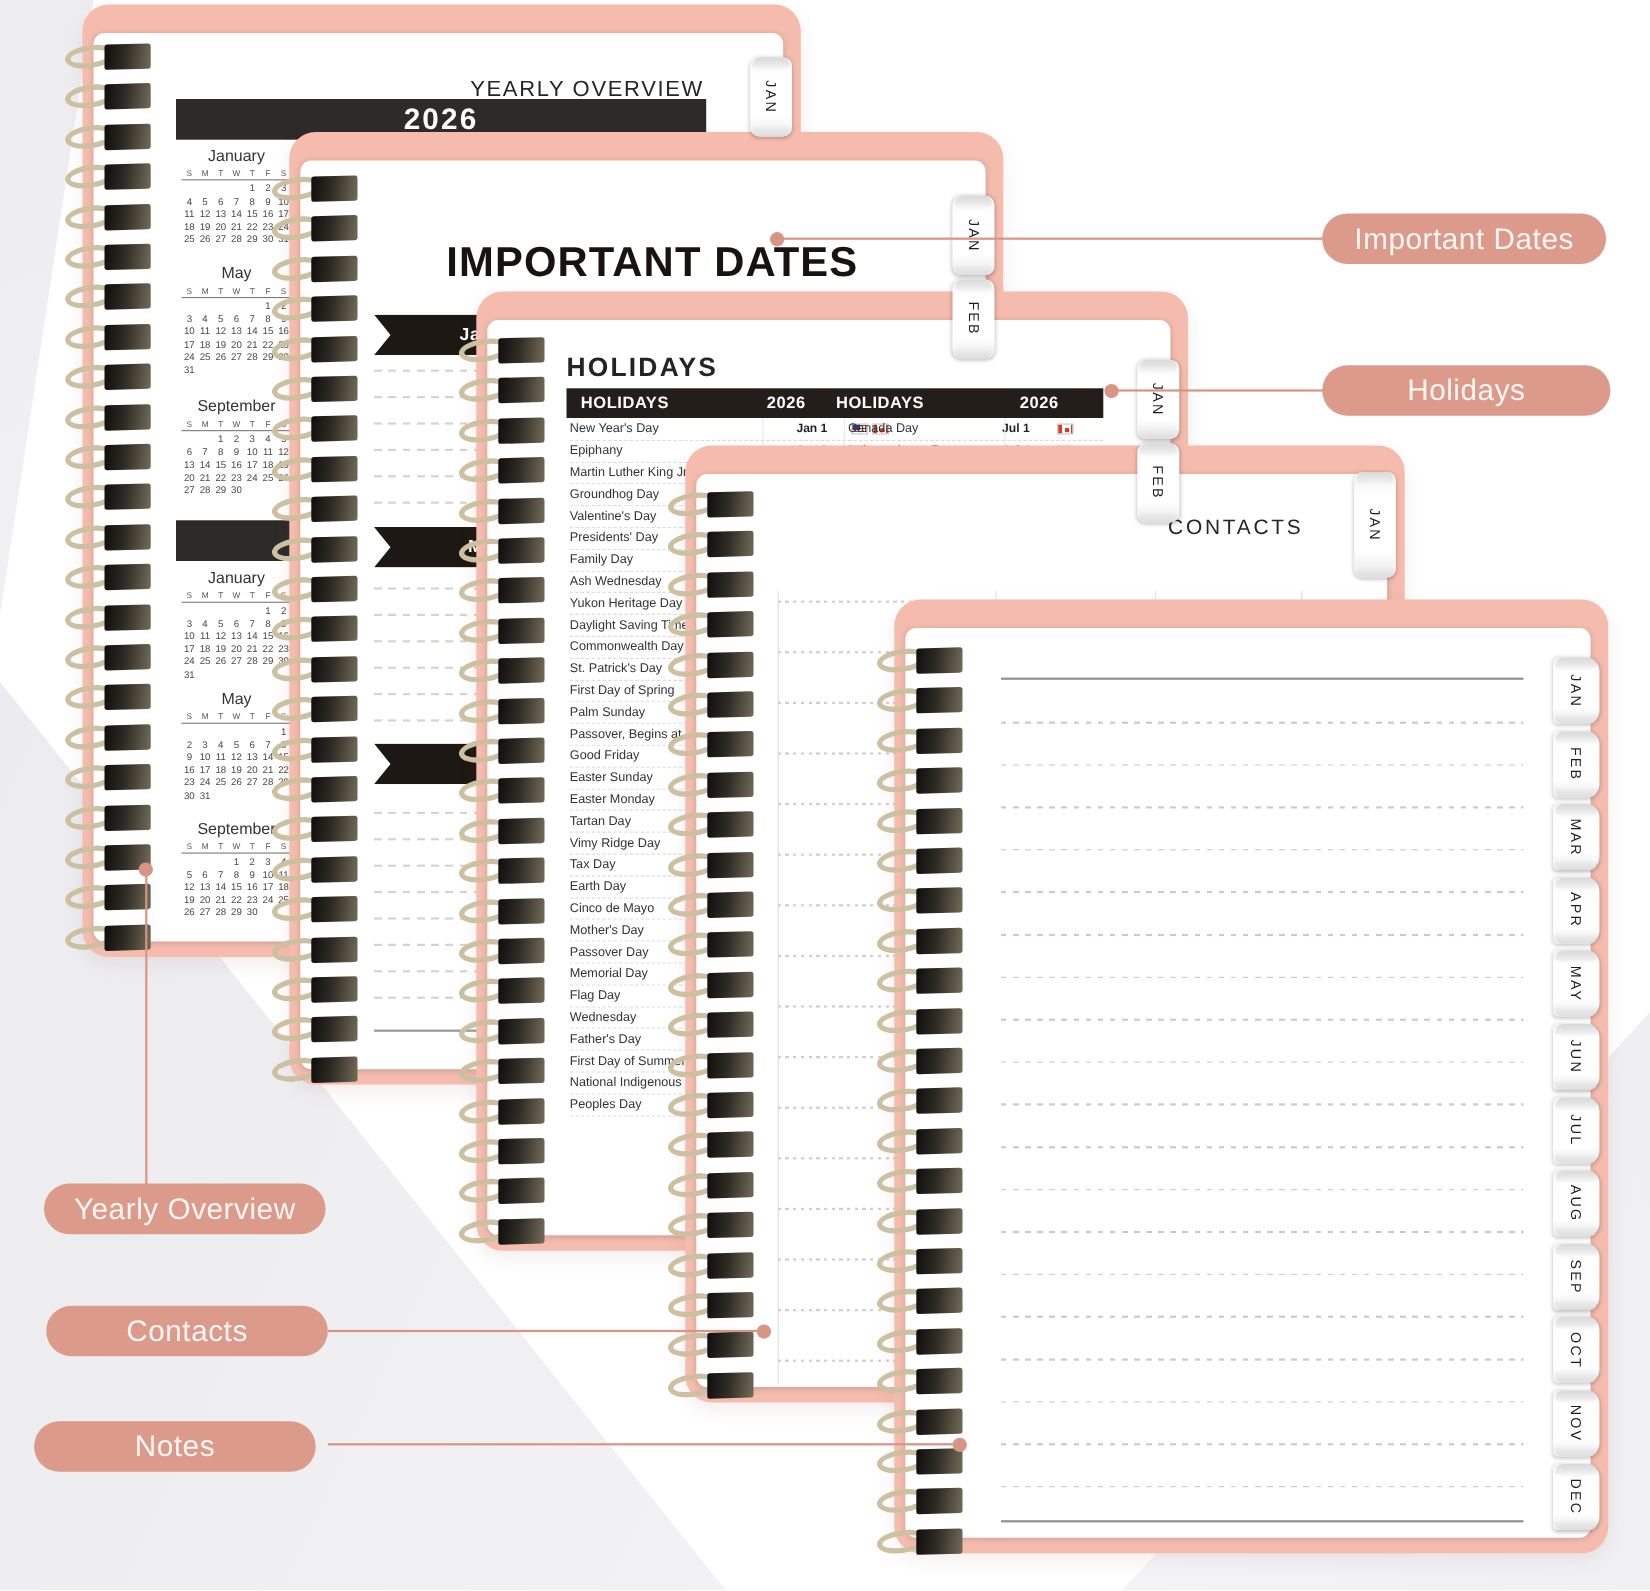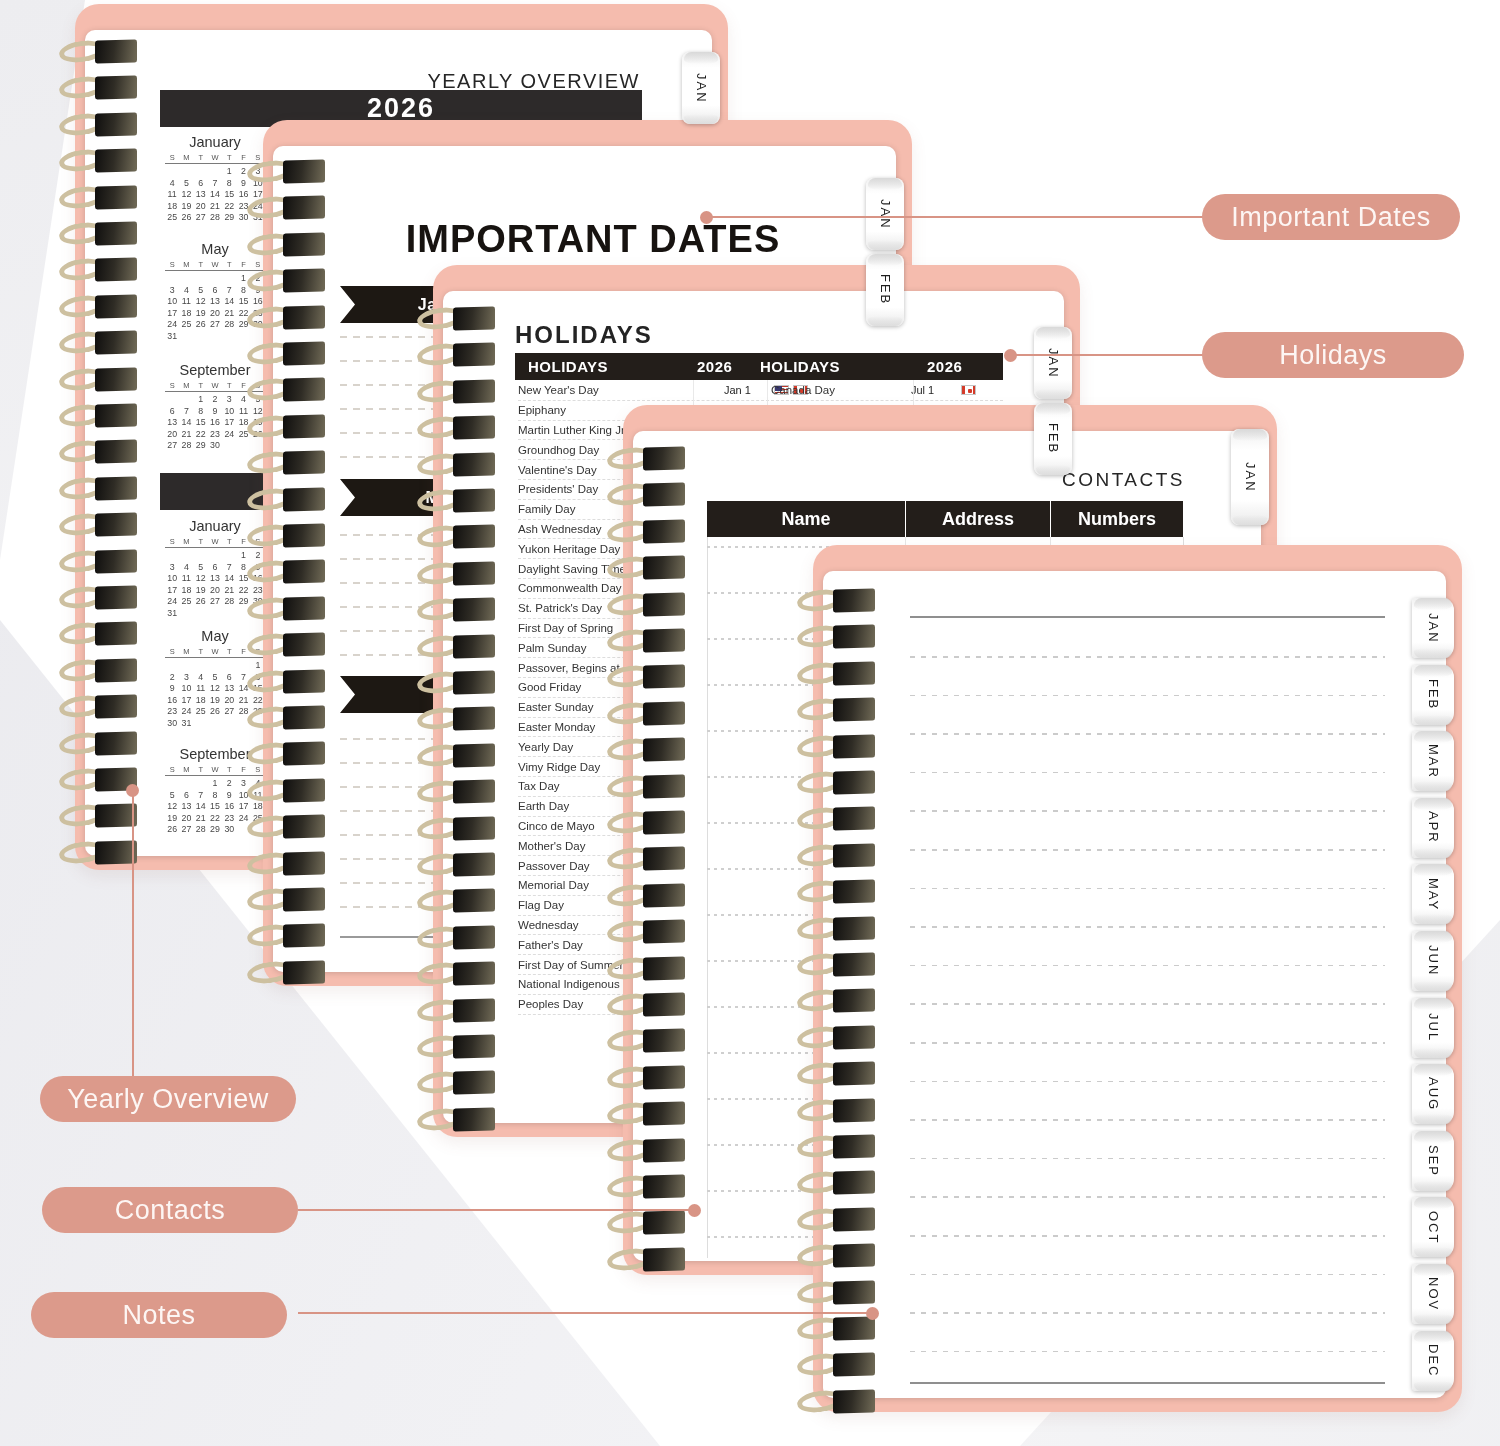--- a/index.html
+++ b/index.html
@@ -61,21 +61,21 @@
   .solid-thin{height:1.5px;background:#9a9a9a}
 
   
   .h-heading{top:30px;left:72px;font-size:24px;letter-spacing:2px;font-weight:600;color:#242424}
   .h-bar{left:72px;top:62px;width:488px;height:27px;background:var(--ink);color:#fff}
   .h-bar span{position:absolute;top:0;line-height:27px;font-size:15px;font-weight:bold;letter-spacing:.5px}
   .h-rows{width:256px}
   .h-row{height:19.8px;display:flex;align-items:center;border-bottom:1px dashed #ddd;font-size:11.5px;color:#333;white-space:nowrap}
   .h-name{width:206px;flex:none;overflow:hidden}
   .h-rows.right .h-name{width:140px}
-  .h-date{width:46px;flex:none;font-size:11px;font-weight:normal;color:#1f1f1f}
+  .h-date{width:46px;flex:none;font-size:11px;font-weight:bold;color:#1f1f1f}
   .vline{width:1px;background:#e9e9e9}
   .flag{display:inline-block;width:15px;height:10px;border:.5px solid #c5c5c5;position:relative;margin-left:4px;flex:none}
   .flag.us{background:repeating-linear-gradient(180deg,#c0392b 0 1.4px,#fff 1.4px 2.8px)}
   .flag.us::after{content:'';position:absolute;left:0;top:0;width:7px;height:5px;background:#39386e}
   .flag.ca{background:linear-gradient(90deg,#d43b2a 0 3.5px,#fff 3.5px 11.5px,#d43b2a 11.5px 15px)}
   .flag.ca::after{content:'';position:absolute;left:5.5px;top:2.5px;width:4px;height:4px;background:#d43b2a;border-radius:1px}
 
   
   .ct-title{top:38px;left:348px;width:204px;text-align:right;font-size:19px;letter-spacing:2.5px;color:#262626;font-weight:500}
   .ct-bar{left:74px;top:70px;width:476px;height:36px;background:var(--ink);display:flex}
@@ -729,21 +729,21 @@
           <div class="h-row">
             <div class="h-name">Good Friday</div>
           </div>
           <div class="h-row">
             <div class="h-name">Easter Sunday</div>
           </div>
           <div class="h-row">
             <div class="h-name">Easter Monday</div>
           </div>
           <div class="h-row">
-            <div class="h-name">Yearly Day</div>
+            <div class="h-name">Tartan Day</div>
           </div>
           <div class="h-row">
             <div class="h-name">Vimy Ridge Day</div>
           </div>
           <div class="h-row">
             <div class="h-name">Tax Day</div>
           </div>
           <div class="h-row">
             <div class="h-name">Earth Day</div>
           </div>
@@ -894,25 +894,20 @@
     </section>
 
   <section class="notebook" id="nb-contacts" style="left:623px;top:405px;width:654px;height:870px">
     <div class="cover"></div>
     <div class="page"></div>
     <div class="tab" style="top:24px;right:8px;height:96px">
         <span>JAN</span>
       </div>
     <div class="content" id="ct-content">
       <div class="ct-title">CONTACTS</div>
-      <div class="ct-bar">
-        <div style="width:198px">Name</div>
-        <div style="width:145px">Address</div>
-        <div style="width:133px">Numbers</div>
-      </div>
       <div class="vline" style="left:74px;top:106px;height:721px;background:#ddd"></div>
       <div class="vline" style="left:272px;top:106px;height:721px;background:#e6e6e6"></div>
       <div class="vline" style="left:417px;top:106px;height:721px;background:#e6e6e6"></div>
       <div class="vline" style="left:550px;top:106px;height:721px;background:#ddd"></div>
     <div class="dash-ct" style="left: 74px; top: 115px; width: 476px;"></div>
         <div class="dash-ct" style="left: 74px; top: 161px; width: 476px;"></div>
         <div class="dash-ct" style="left: 74px; top: 207px; width: 476px;"></div>
         <div class="dash-ct" style="left: 74px; top: 253px; width: 476px;"></div>
         <div class="dash-ct" style="left: 74px; top: 299px; width: 476px;"></div>
         <div class="dash-ct" style="left: 74px; top: 345px; width: 476px;"></div>

